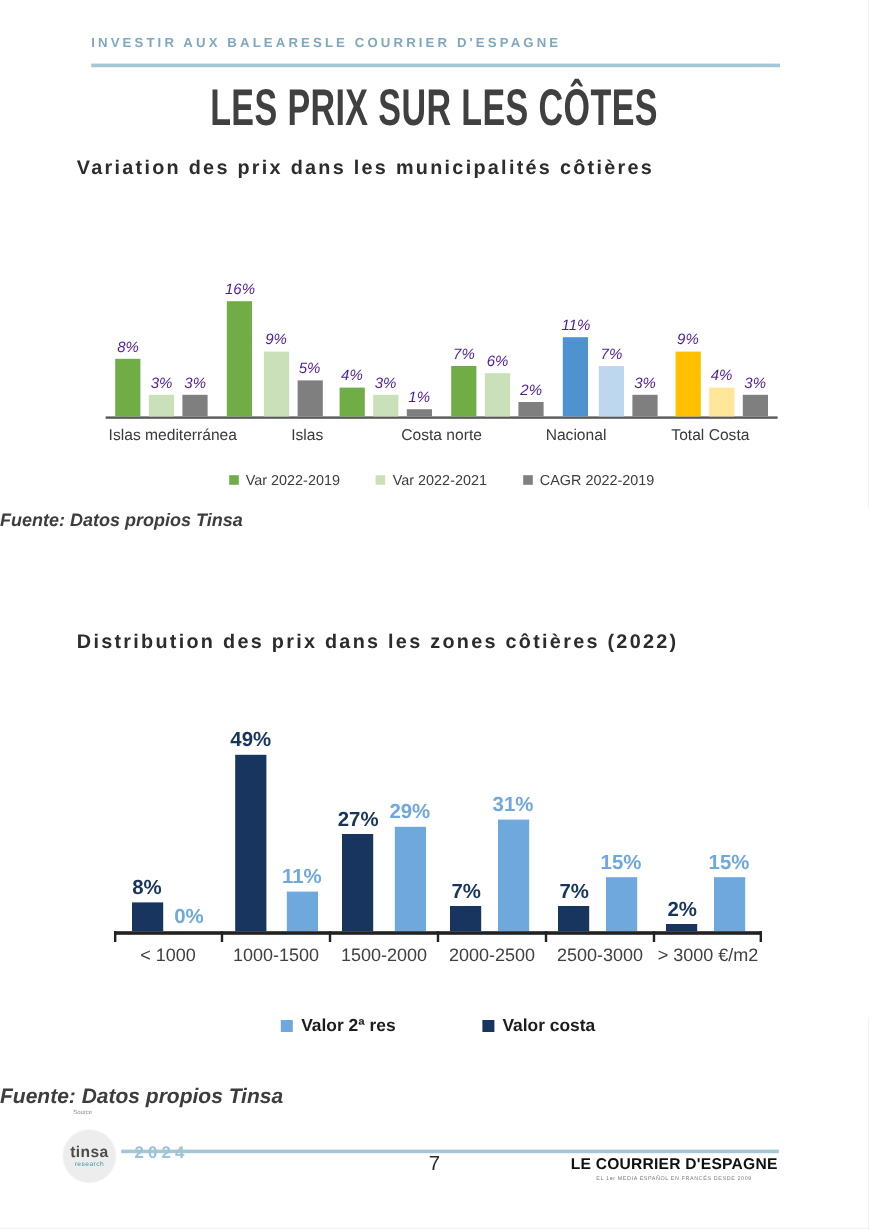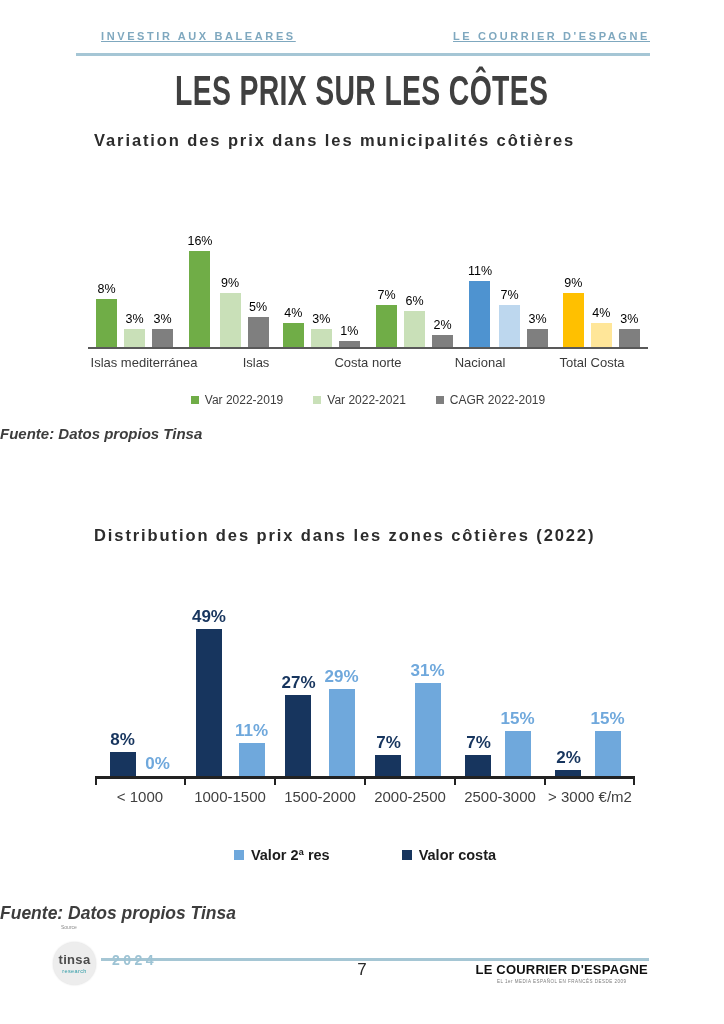--- a/index.html
+++ b/index.html
@@ -1,46 +1,46 @@
 <!DOCTYPE html>
 <html><head>
 <meta charset="utf-8">
 <style>
   * { margin:0; padding:0; box-sizing:border-box; }
   body { background:#9a9a9a; font-family:"Liberation Sans", sans-serif; }
   .page { position:relative; width:724px; height:1024px; background:#ffffff; margin:0 auto; overflow:hidden; }
 
   
-  .header { display:flex; justify-content:space-between; padding:30px 74px 0 101px;
-            font-size:11px; font-weight:bold; letter-spacing:2.6px; color:#7fa8bf;text-decoration:underline; }
+  .header { display:flex; justify-content:flex-start; padding:30px 74px 0 76px;
+            font-size:11px; font-weight:bold; letter-spacing:2.6px; color:#7fa8bf; }
   .header-rule { margin:11px 74px 0 76px; height:3px; background:#a5c6d5; }
 
   
   .page-title { text-align:center; margin-top:10px; font-size:43px; font-weight:700; color:#404040; white-space:nowrap; }
   .page-title span { display:inline-block; transform:scaleX(.66); letter-spacing:.5px; }
 
-  .section-title { margin:16px 0 0 94px; font-size:16.5px; font-weight:700; letter-spacing:1.9px; color:#2c2c2c; }
+  .section-title { margin:16px 0 0 64px; font-size:16.5px; font-weight:700; letter-spacing:1.9px; color:#2c2c2c; }
   .section-title.second { margin-top:84px; }
 
   
   .plot { display:flex; align-items:flex-end; }
   .bar-group { flex:1; display:flex; justify-content:center; align-items:flex-end; }
   .bar-col { display:flex; flex-direction:column; align-items:center; }
   .bar-label { white-space:nowrap; }
   .cats { display:flex; }
   .cat { flex:1; text-align:center; line-height:1.25; }
   .legend { display:flex; justify-content:center; align-items:center; }
   .legend-item { display:flex; align-items:center; }
   .fuente { text-align:left; font-style:italic; font-weight:600; color:#3d3d3d; }
 
   
   .chart1 { margin:84px 0 0 88px; width:560px; }
   .chart1 .bar-group { gap:7px; }
   .chart1 .bar { width:21px; }
-  .chart1 .bar-label { font-size:12.5px; color:#000000; margin-bottom:3px; }
+  .chart1 .bar-label { font-size:12.5px; color:#4c1d95; margin-bottom:3px;font-style:italic; }
   .axis1 { height:2px; background:#595959; }
   .chart1 .cat { font-size:13px; color:#3a3a3a; margin-top:6px; }
   .chart1 .legend { gap:30px; margin-top:22px; }
   .chart1 .legend-item { gap:6px; font-size:12px; color:#3d3d3d; }
   .chart1 .swatch { width:8px; height:8px; }
   .fuente1 { margin:18px 120px 0 0; font-size:15px; }
 
   
   .chart2 { margin:62px 0 0 95px; width:540px; }
   .chart2 .bar-group { gap:9px; }

